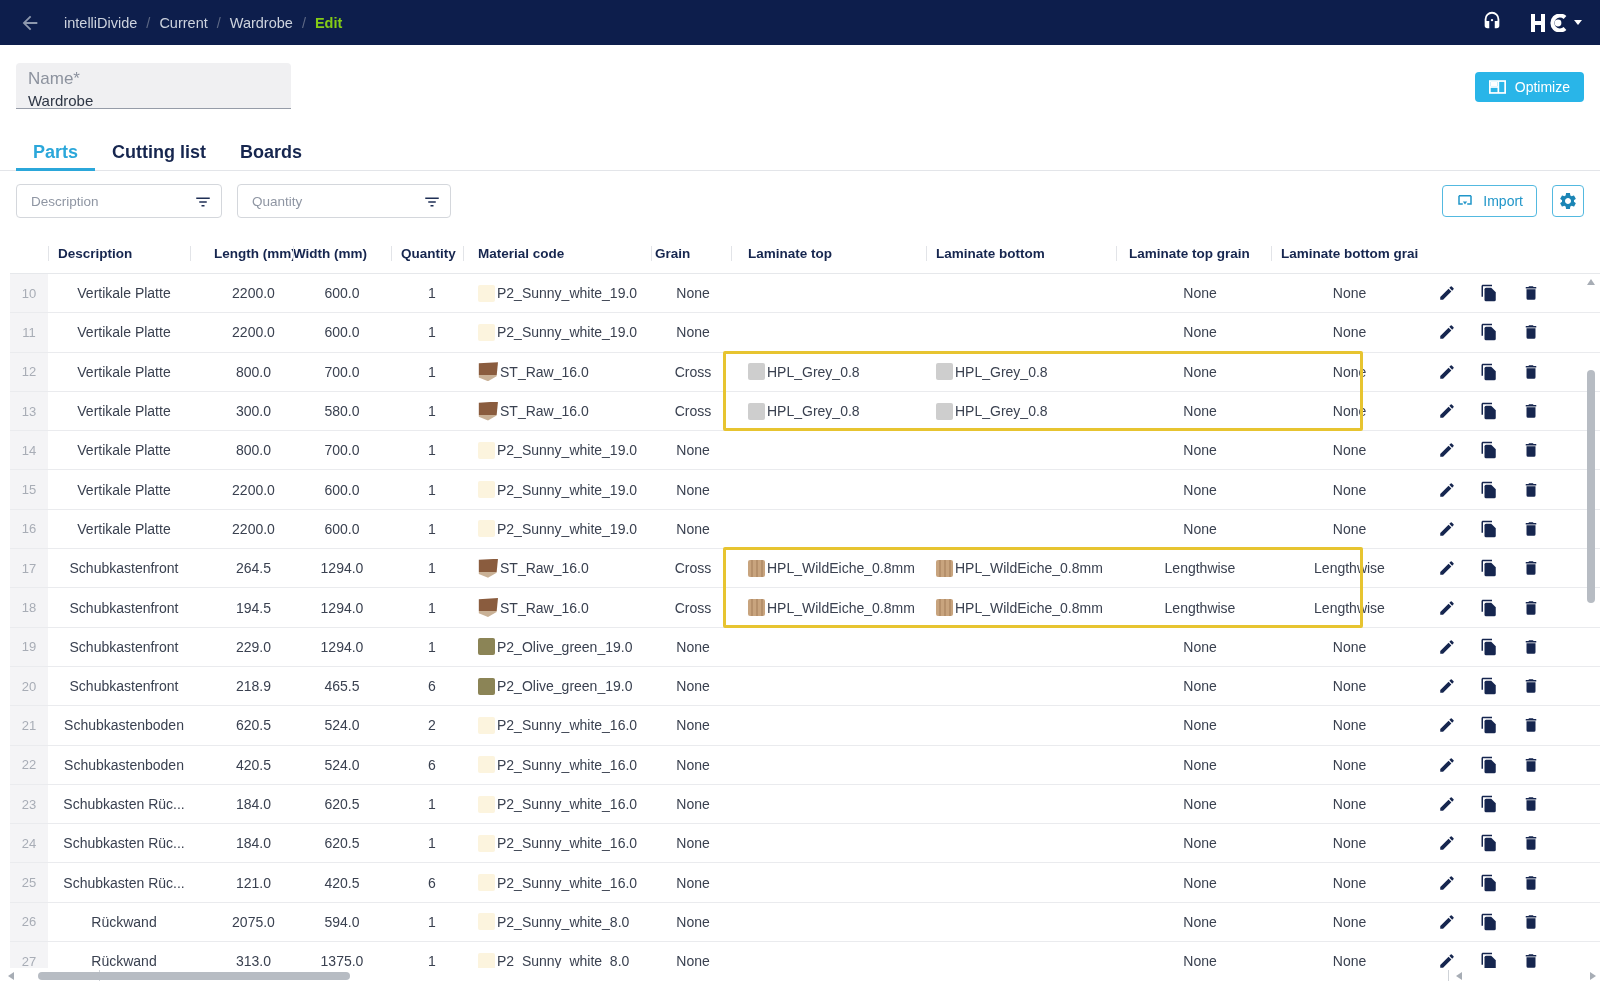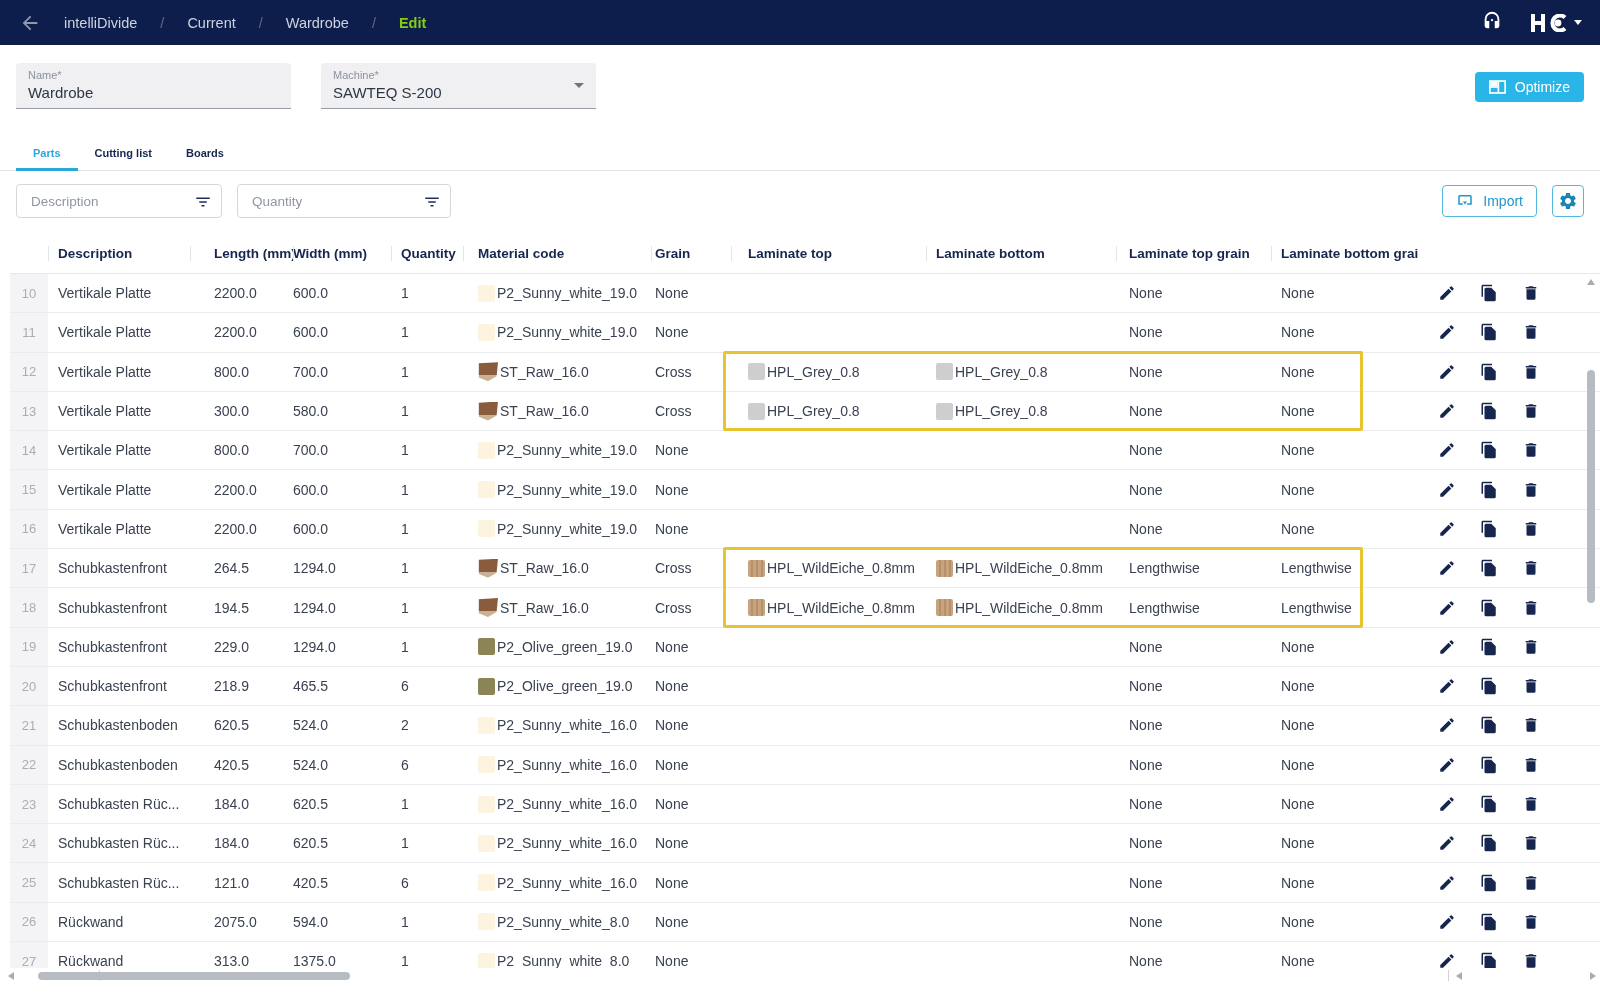--- a/index.html
+++ b/index.html
@@ -4,44 +4,44 @@
 <style>
   html,body{margin:0;padding:0;width:1600px;height:1000px;overflow:hidden;background:#fff;
     font-family:"Liberation Sans",sans-serif;-webkit-font-smoothing:antialiased;}
   *{box-sizing:border-box;}
   button{font-family:inherit;border:none;background:none;padding:0;cursor:pointer;}
 
   
   .topbar{height:45px;background:#0d1e4c;display:flex;align-items:center;padding:0 18px;}
   .back-btn{width:24px;height:24px;display:flex;align-items:center;justify-content:center;}
   .back-btn svg{width:22px;height:22px;fill:#8d98ad;}
-  .breadcrumb{margin-left:22px;font-size:14.5px;color:#c9cfdc;display:flex;gap:23px;align-items:center;}
+  .breadcrumb{margin-left:22px;font-size:14.5px;color:#c9cfdc;display:flex;gap:9px;align-items:center;}
   .crumb{color:#cdd3de;}
   .crumb-sep{color:#5d6885;}
   .crumb-active{color:#84cc16;font-weight:bold;}
   .topbar-right{margin-left:auto;display:flex;align-items:center;gap:28px;}
   .support-btn svg{width:22px;height:22px;fill:#fff;}
   .account-btn{display:flex;align-items:center;gap:7px;}
   .logo-caret{width:0;height:0;border-left:4.5px solid transparent;border-right:4.5px solid transparent;border-top:5px solid #fff;}
 
   
   .form-row{position:relative;margin:18px 16px 0 16px;height:46px;display:flex;}
   .field{width:275px;height:46px;background:#f0f0f2;border-bottom:1px solid #969ca8;
     border-radius:4px 4px 0 0;padding:6px 12px 0 12px;position:relative;margin-right:30px;}
-  .field-label{font-size:11px;color:#8c929e;display:block;}
+  .field-label{font-size:17px;color:#8c929e;display:block;}
   .field-value{font-size:15px;color:#2e3645;margin-top:3px;display:block;white-space:nowrap;}
   .field .caret{position:absolute;right:12px;top:20px;width:0;height:0;
     border-left:5px solid transparent;border-right:5px solid transparent;border-top:5.5px solid #6e7684;}
   .optimize-btn{position:absolute;right:0;top:9px;height:30px;background:#29b5e8;color:#fff;
     border-radius:4px;font-size:14px;display:flex;align-items:center;gap:9px;padding:0 14px;}
   .optimize-btn svg{width:17px;height:14px;}
 
   
   .tabs{margin-top:26px;padding:0 16px;display:flex;border-bottom:1px solid #e3e5e9;height:36px;}
-  .tab{padding:0 17px;font-size:11px;font-weight:bold;color:#16264f;display:flex;align-items:center;position:relative;}
+  .tab{padding:0 17px;font-size:18px;font-weight:bold;color:#16264f;display:flex;align-items:center;position:relative;}
   .tab.active{color:#2ba7da;}
   .tab.active::after{content:'';position:absolute;left:0;right:0;bottom:-1px;height:3px;background:#2ba7da;}
 
   
   .filter-row{margin:13px 16px 0 16px;display:flex;align-items:center;gap:15px;}
   .filter-box{width:206px;height:34px;border:1px solid #d4d7dc;border-radius:4px;position:relative;
     display:flex;align-items:center;padding:0 32px 0 12px;background:#fff;}
   .filter-box input{border:none;outline:none;width:100%;font-size:13.5px;color:#3a4150;background:transparent;}
   .filter-box input::placeholder{color:#8f96a3;}
   .filter-box .ficon{position:absolute;right:9px;top:8px;width:18px;height:18px;fill:#1f2f55;}
@@ -53,21 +53,21 @@
     align-items:center;justify-content:center;background:#fff;}
   .btn-gear svg{width:20px;height:20px;fill:#1b85b5;}
 
   
   .grid{margin:16px 0 0 10px;position:relative;}
   .thead{display:flex;height:40px;align-items:center;border-bottom:1px solid #e6e8eb;}
   .hcell{font-size:13.5px;font-weight:bold;color:#16264f;white-space:nowrap;overflow:hidden;position:relative;}
   .hcell.sep::before{content:'';position:absolute;left:0;top:50%;transform:translateY(-50%);
     width:1px;height:22px;background:#e2e4e8;}
   .tbody{position:relative;height:726px;overflow:hidden;}
-  .trow{display:flex;height:39.3px;align-items:center;border-bottom:1px solid #eaebee;}
+  .trow{display:flex;height:39.3px;align-items:center;border-bottom:1px solid #eaebee;text-align:center;}
   .cell{font-size:14px;color:#3a4150;white-space:nowrap;overflow:hidden;}
   .c-num{width:38px;align-self:stretch;background:#f4f4f6;display:flex;align-items:center;
     justify-content:center;color:#a8adb6;font-size:13px;flex:none;}
   .thead .c-num{background:transparent;}
   .c-desc{width:142px;padding-left:10px;flex:none;}
   .c-len{width:103px;padding-left:24px;flex:none;}
   .c-wid{width:98px;flex:none;}
   .c-qty{width:72px;padding-left:10px;flex:none;}
   .c-mat{width:188px;padding-left:15px;flex:none;}
   .c-grain{width:80px;padding-left:4px;flex:none;}
@@ -139,25 +139,20 @@
       <span class="logo-caret"></span>
     </button>
   </div>
 </header>
 
 <section class="form-row">
   <div class="field">
     <span class="field-label">Name*</span>
     <span class="field-value">Wardrobe</span>
   </div>
-  <div class="field">
-    <span class="field-label">Machine*</span>
-    <span class="field-value">SAWTEQ S-200</span>
-    <span class="caret"></span>
-  </div>
   <button class="optimize-btn">
     <svg viewBox="0 0 20 16">
       <rect x="1" y="1" width="18" height="14" fill="none" stroke="#fff" stroke-width="2"></rect>
       <line x1="11" y1="1" x2="11" y2="15" stroke="#fff" stroke-width="2"></line>
       <line x1="1" y1="8" x2="11" y2="8" stroke="#fff" stroke-width="2"></line>
       <rect x="2" y="2" width="8" height="5" fill="#fff"></rect>
     </svg>
     <span>Optimize</span>
   </button>
 </section>

